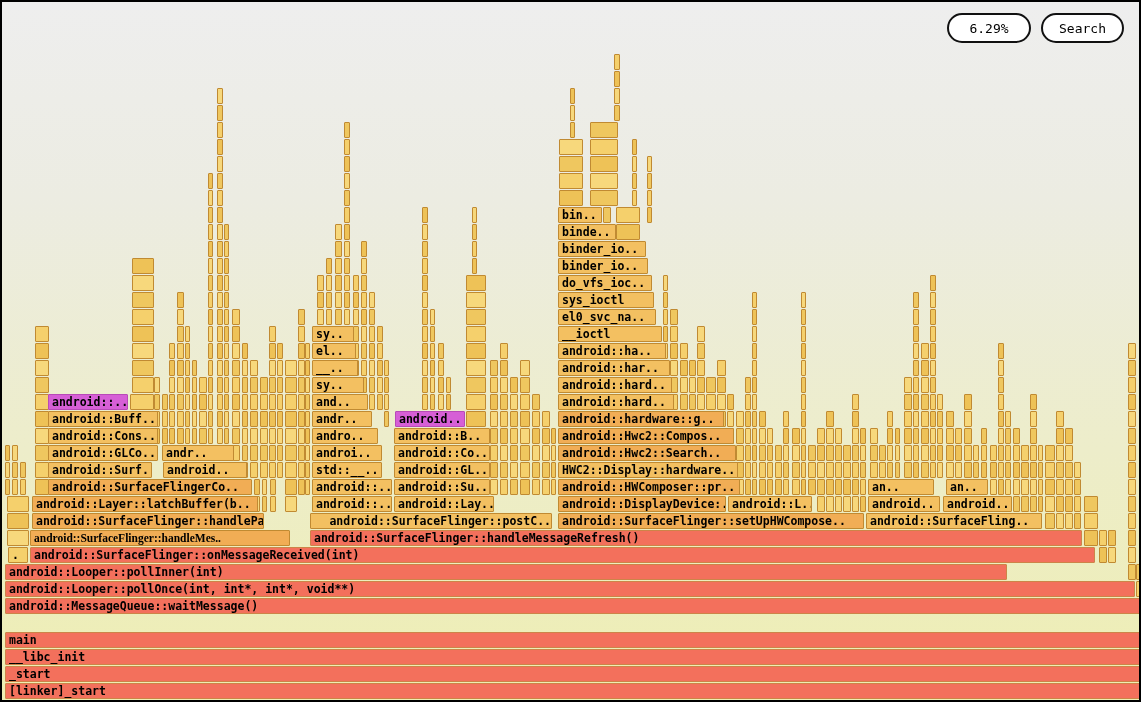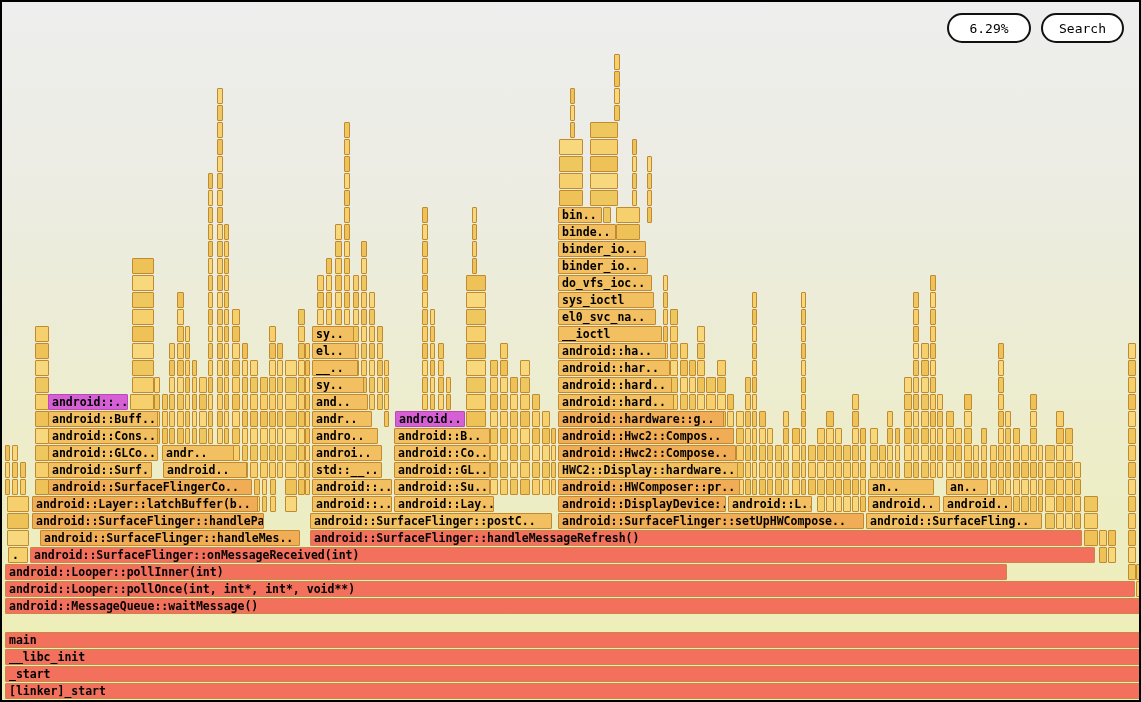--- a/index.html
+++ b/index.html
@@ -709,23 +709,23 @@
       <div class="frame" title="[linker]_start" style="left: 3px; top: 681px; width: 1135px; background: rgb(243, 112, 92); border-color: rgb(205, 132, 72);">[linker]_start</div>
       <div class="frame" title="_start" style="left: 3px; top: 664px; width: 1135px; background: rgb(243, 112, 92); border-color: rgb(205, 132, 72);">_start</div>
       <div class="frame" title="main" style="left: 3px; top: 630px; width: 1135px; background: rgb(243, 112, 92); border-color: rgb(205, 132, 72);">main</div>
       <div class="frame" title="__libc_init" style="left: 3px; top: 647px; width: 1135px; background: rgb(243, 112, 92); border-color: rgb(205, 132, 72);">__libc_init</div>
       <div class="frame" title="android::MessageQueue::waitMessage()" style="left: 3px; top: 596px; width: 1135px; background: rgb(243, 112, 92); border-color: rgb(205, 132, 72);">android::MessageQueue::waitMessage()</div>
       <div class="frame" title="android::Looper::pollOnce(int, int*, int*, void**)" style="left: 3px; top: 579px; width: 1130px; background: rgb(243, 112, 92); border-color: rgb(205, 132, 72);">android::Looper::pollOnce(int, int*, int*, void**)</div>
       <div class="frame" title="android::Looper::pollInner(int)" style="left: 3px; top: 562px; width: 1002px; background: rgb(243, 112, 92); border-color: rgb(205, 132, 72);">android::Looper::pollInner(int)</div>
       <div class="frame" title="android::SurfaceFlinger::onMessageReceived(int)" style="left: 28px; top: 545px; width: 1065px; background: rgb(243, 112, 92); border-color: rgb(205, 132, 72);">android::SurfaceFlinger::onMessageReceived(int)</div>
       <div class="frame" title="android::SurfaceFlinger::handleMessageRefresh()" style="left: 308px; top: 528px; width: 772px; background: rgb(243, 112, 92); border-color: rgb(205, 132, 72);">android::SurfaceFlinger::handleMessageRefresh()</div>
       <div class="frame" title="." style="left: 6px; top: 545px; width: 20px; background: rgb(245, 208, 108); border-color: rgb(192, 138, 50);">.</div>
-      <div class="frame" title="android::SurfaceFlinger::handleMes.." style="left: 38px; top: 528px; width: 260px; background: rgb(241, 173, 85); border-color: rgb(192, 138, 50);">android::SurfaceFlinger::handleMes..</div>
+      <div class="frame" title="android::SurfaceFlinger::handleMes.." style="left: 28px; top: 528px; width: 260px; background: rgb(241, 173, 85); border-color: rgb(192, 138, 50); font-family: Liberation Serif, serif;">android::SurfaceFlinger::handleMes..</div>
       <div class="frame" title="android::SurfaceFlinger::handlePag.." style="left: 30px; top: 511px; width: 232px; background: rgb(241, 173, 85); border-color: rgb(192, 138, 50);">android::SurfaceFlinger::handlePag..</div>
-      <div class="frame" title="android::SurfaceFlinger::postC.." style="left: 308px; top: 511px; width: 242px; background: rgb(243, 192, 97); border-color: rgb(192, 138, 50);">android::SurfaceFlinger::postC..</div>
+      <div class="frame" title="android::SurfaceFlinger::postC.." style="left: 308px; top: 511px; width: 242px; background: rgb(243, 192, 97); border-color: rgb(192, 138, 50); text-align: right;">android::SurfaceFlinger::postC..</div>
       <div class="frame" title="android::SurfaceFlinger::setUpHWCompose.." style="left: 556px; top: 511px; width: 306px; background: rgb(241, 173, 85); border-color: rgb(192, 138, 50);">android::SurfaceFlinger::setUpHWCompose..</div>
       <div class="frame" title="android::SurfaceFling.." style="left: 864px; top: 511px; width: 176px; background: rgb(243, 192, 97); border-color: rgb(192, 138, 50);">android::SurfaceFling..</div>
       <div class="frame" title="android::Layer::latchBuffer(b.." style="left: 30px; top: 494px; width: 226px; background: rgb(241, 173, 85); border-color: rgb(192, 138, 50);">android::Layer::latchBuffer(b..</div>
       <div class="frame" title="android::.." style="left: 310px; top: 494px; width: 80px; background: rgb(243, 192, 97); border-color: rgb(192, 138, 50);">android::..</div>
       <div class="frame" title="android::Lay.." style="left: 392px; top: 494px; width: 100px; background: rgb(243, 192, 97); border-color: rgb(192, 138, 50);">android::Lay..</div>
       <div class="frame" title="android::DisplayDevice:.." style="left: 556px; top: 494px; width: 168px; background: rgb(241, 173, 85); border-color: rgb(192, 138, 50);">android::DisplayDevice:..</div>
       <div class="frame" title="android::L.." style="left: 726px; top: 494px; width: 84px; background: rgb(243, 192, 97); border-color: rgb(192, 138, 50);">android::L..</div>
       <div class="frame" title="android.." style="left: 866px; top: 494px; width: 72px; background: rgb(243, 192, 97); border-color: rgb(192, 138, 50);">android..</div>
       <div class="frame" title="android.." style="left: 941px; top: 494px; width: 69px; background: rgb(243, 192, 97); border-color: rgb(192, 138, 50);">android..</div>
       <div class="frame" title="android::SurfaceFlingerCo.." style="left: 46px; top: 477px; width: 204px; background: rgb(241, 173, 85); border-color: rgb(192, 138, 50);">android::SurfaceFlingerCo..</div>
@@ -736,21 +736,21 @@
       <div class="frame" title="an.." style="left: 944px; top: 477px; width: 42px; background: rgb(243, 192, 97); border-color: rgb(192, 138, 50);">an..</div>
       <div class="frame" title="android::Surf.." style="left: 46px; top: 460px; width: 104px; background: rgb(243, 192, 97); border-color: rgb(192, 138, 50);">android::Surf..</div>
       <div class="frame" title="android.." style="left: 161px; top: 460px; width: 84px; background: rgb(243, 192, 97); border-color: rgb(192, 138, 50);">android..</div>
       <div class="frame" title="std::__.." style="left: 310px; top: 460px; width: 70px; background: rgb(243, 192, 97); border-color: rgb(192, 138, 50);">std::__..</div>
       <div class="frame" title="android::GL.." style="left: 392px; top: 460px; width: 96px; background: rgb(243, 192, 97); border-color: rgb(192, 138, 50);">android::GL..</div>
       <div class="frame" title="HWC2::Display::present.." style="left: 556px; top: 460px; width: 180px; background: rgb(243, 192, 97); border-color: rgb(192, 138, 50);">HWC2::Display::hardware..</div>
       <div class="frame" title="android::GLCo.." style="left: 46px; top: 443px; width: 110px; background: rgb(243, 192, 97); border-color: rgb(192, 138, 50);">android::GLCo..</div>
       <div class="frame" title="andr.." style="left: 160px; top: 443px; width: 72px; background: rgb(243, 192, 97); border-color: rgb(192, 138, 50);">andr..</div>
       <div class="frame" title="androi.." style="left: 310px; top: 443px; width: 70px; background: rgb(243, 192, 97); border-color: rgb(192, 138, 50);">androi..</div>
       <div class="frame" title="android::Co.." style="left: 392px; top: 443px; width: 96px; background: rgb(243, 192, 97); border-color: rgb(192, 138, 50);">android::Co..</div>
-      <div class="frame" title="android::Hwc2::Compose.." style="left: 556px; top: 443px; width: 178px; background: rgb(241, 173, 85); border-color: rgb(192, 138, 50);">android::Hwc2::Compose..</div>
+      <div class="frame" title="android::Hwc2::Compose.." style="left: 556px; top: 443px; width: 178px; background: rgb(241, 173, 85); border-color: rgb(192, 138, 50);">android::Hwc2::Search..</div>
       <div class="frame" title="android::Cons.." style="left: 46px; top: 426px; width: 110px; background: rgb(243, 192, 97); border-color: rgb(192, 138, 50);">android::Cons..</div>
       <div class="frame" title="andro.." style="left: 310px; top: 426px; width: 66px; background: rgb(243, 192, 97); border-color: rgb(192, 138, 50);">andro..</div>
       <div class="frame" title="android::B.." style="left: 392px; top: 426px; width: 96px; background: rgb(243, 192, 97); border-color: rgb(192, 138, 50);">android::B..</div>
       <div class="frame" title="android::Hwc2::Compos.." style="left: 556px; top: 426px; width: 176px; background: rgb(241, 173, 85); border-color: rgb(192, 138, 50);">android::Hwc2::Compos..</div>
       <div class="frame" title="android::Buff.." style="left: 46px; top: 409px; width: 110px; background: rgb(243, 192, 97); border-color: rgb(192, 138, 50);">android::Buff..</div>
       <div class="frame" title="andr.." style="left: 310px; top: 409px; width: 60px; background: rgb(243, 192, 97); border-color: rgb(192, 138, 50);">andr..</div>
       <div class="frame" title="android.." style="left: 393px; top: 409px; width: 70px; background: rgb(214, 95, 214); border-color: rgb(184, 74, 184);">android..</div>
       <div class="frame" title="android::hardware::g.." style="left: 556px; top: 409px; width: 166px; background: rgb(241, 173, 85); border-color: rgb(192, 138, 50);">android::hardware::g..</div>
       <div class="frame" title="android::.." style="left: 46px; top: 392px; width: 80px; background: rgb(214, 95, 214); border-color: rgb(184, 74, 184);">android::..</div>
       <div class="frame" style="left: 128px; top: 392px; width: 24px; background: rgb(245, 208, 108); border-color: rgb(192, 138, 50);"></div>

